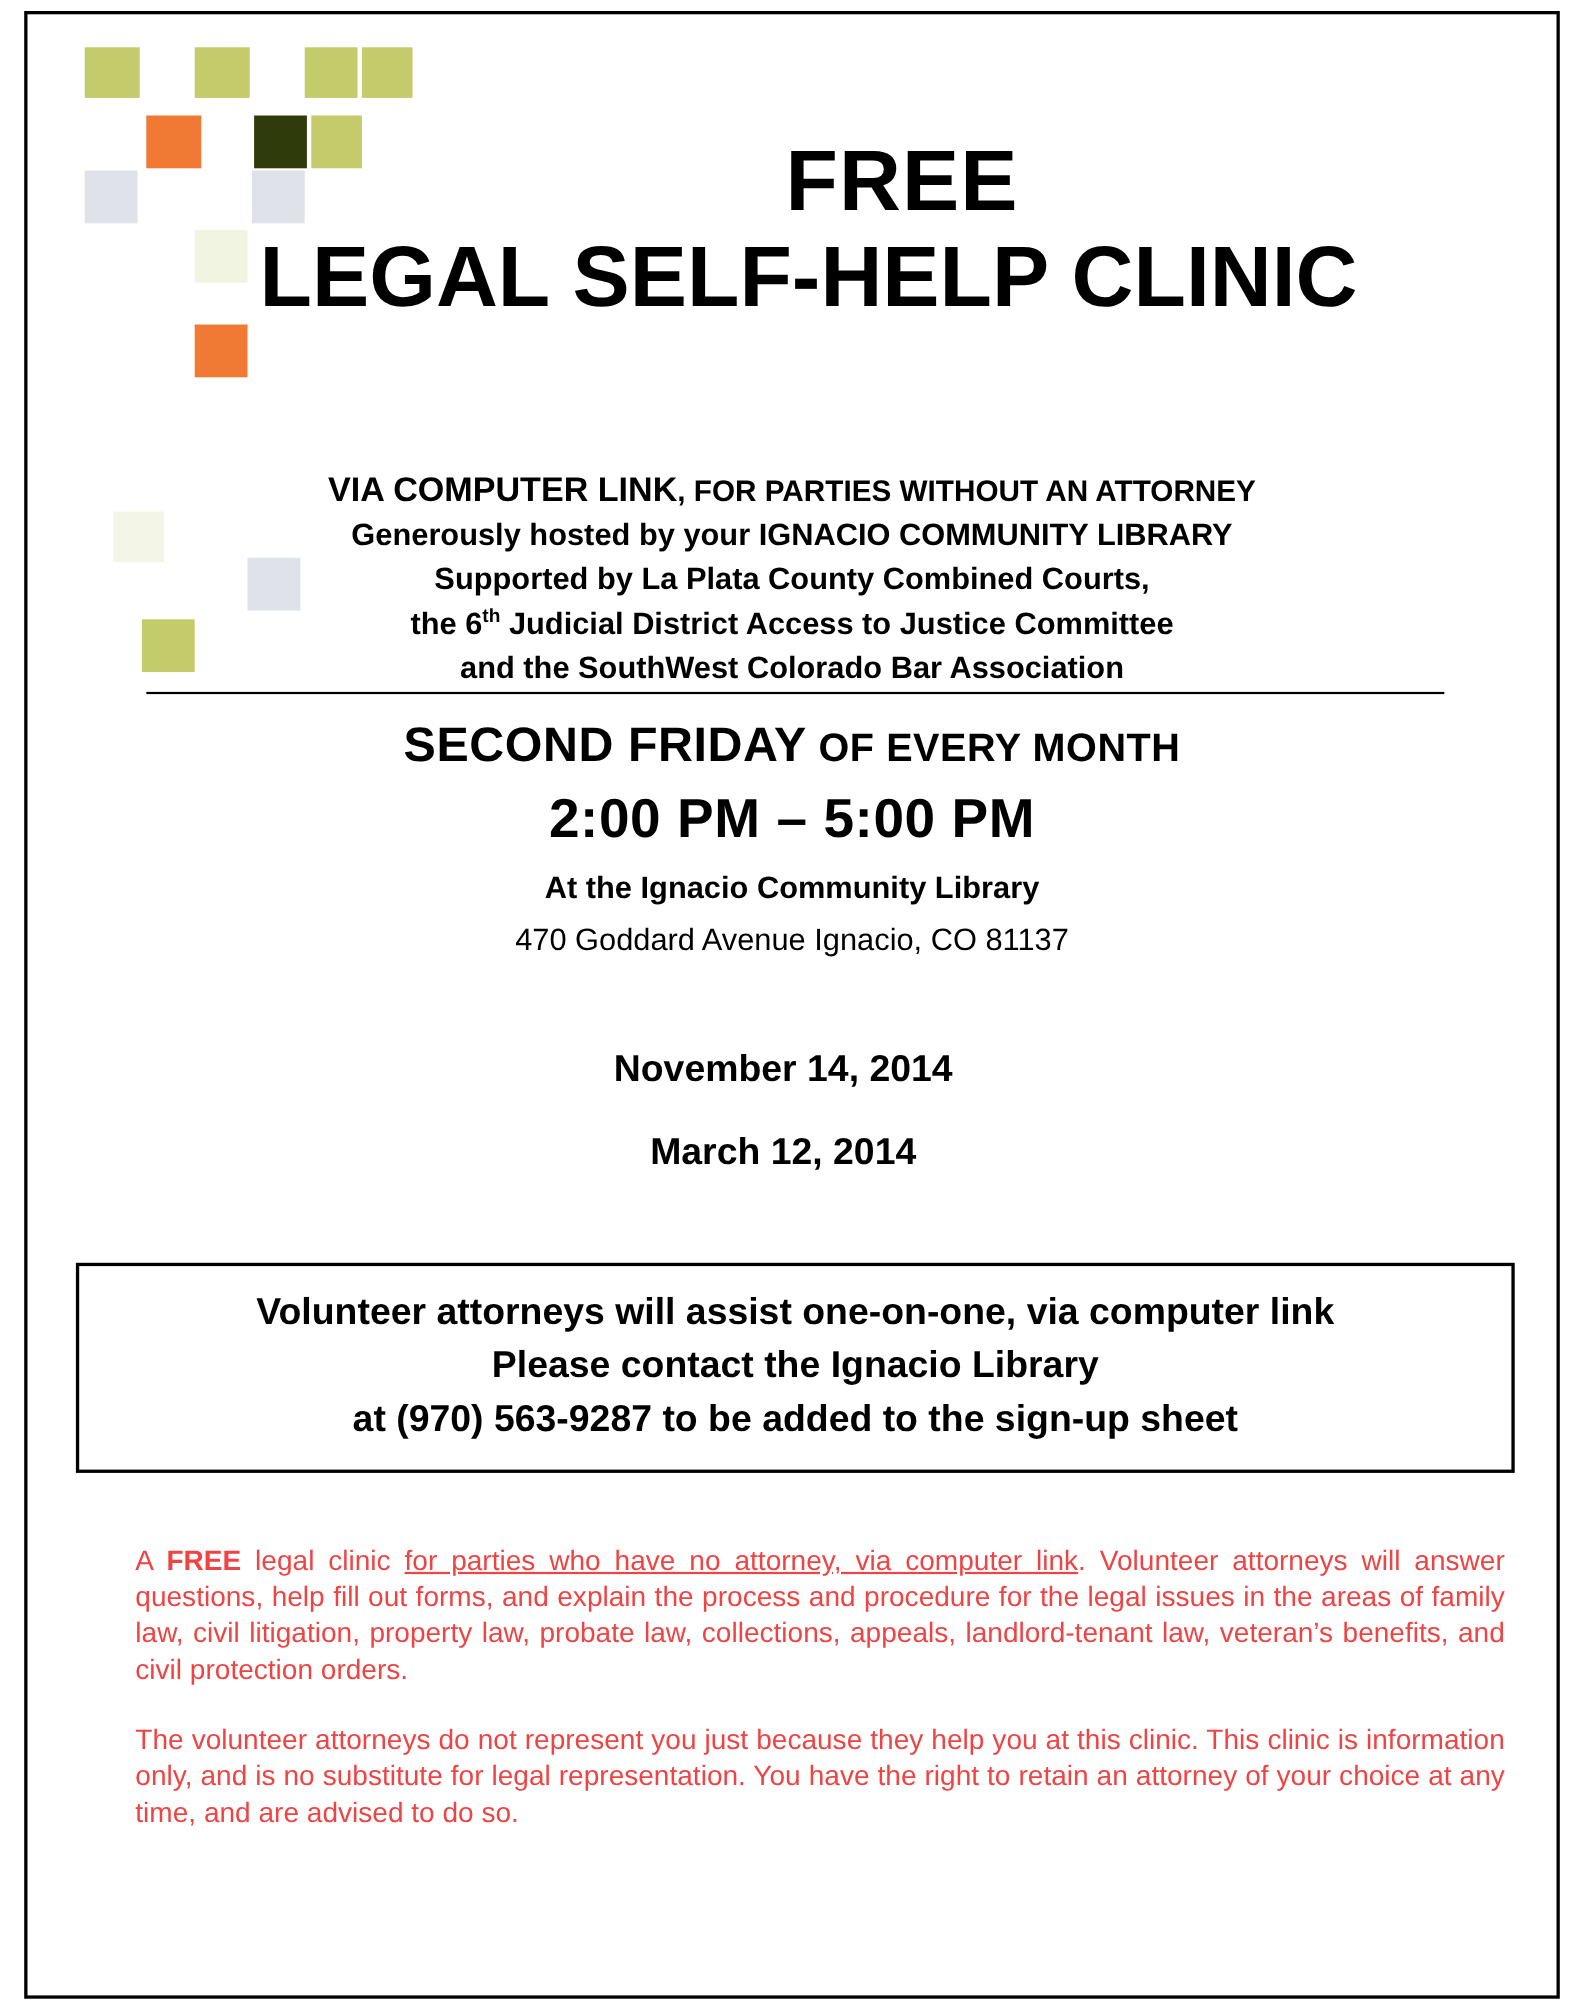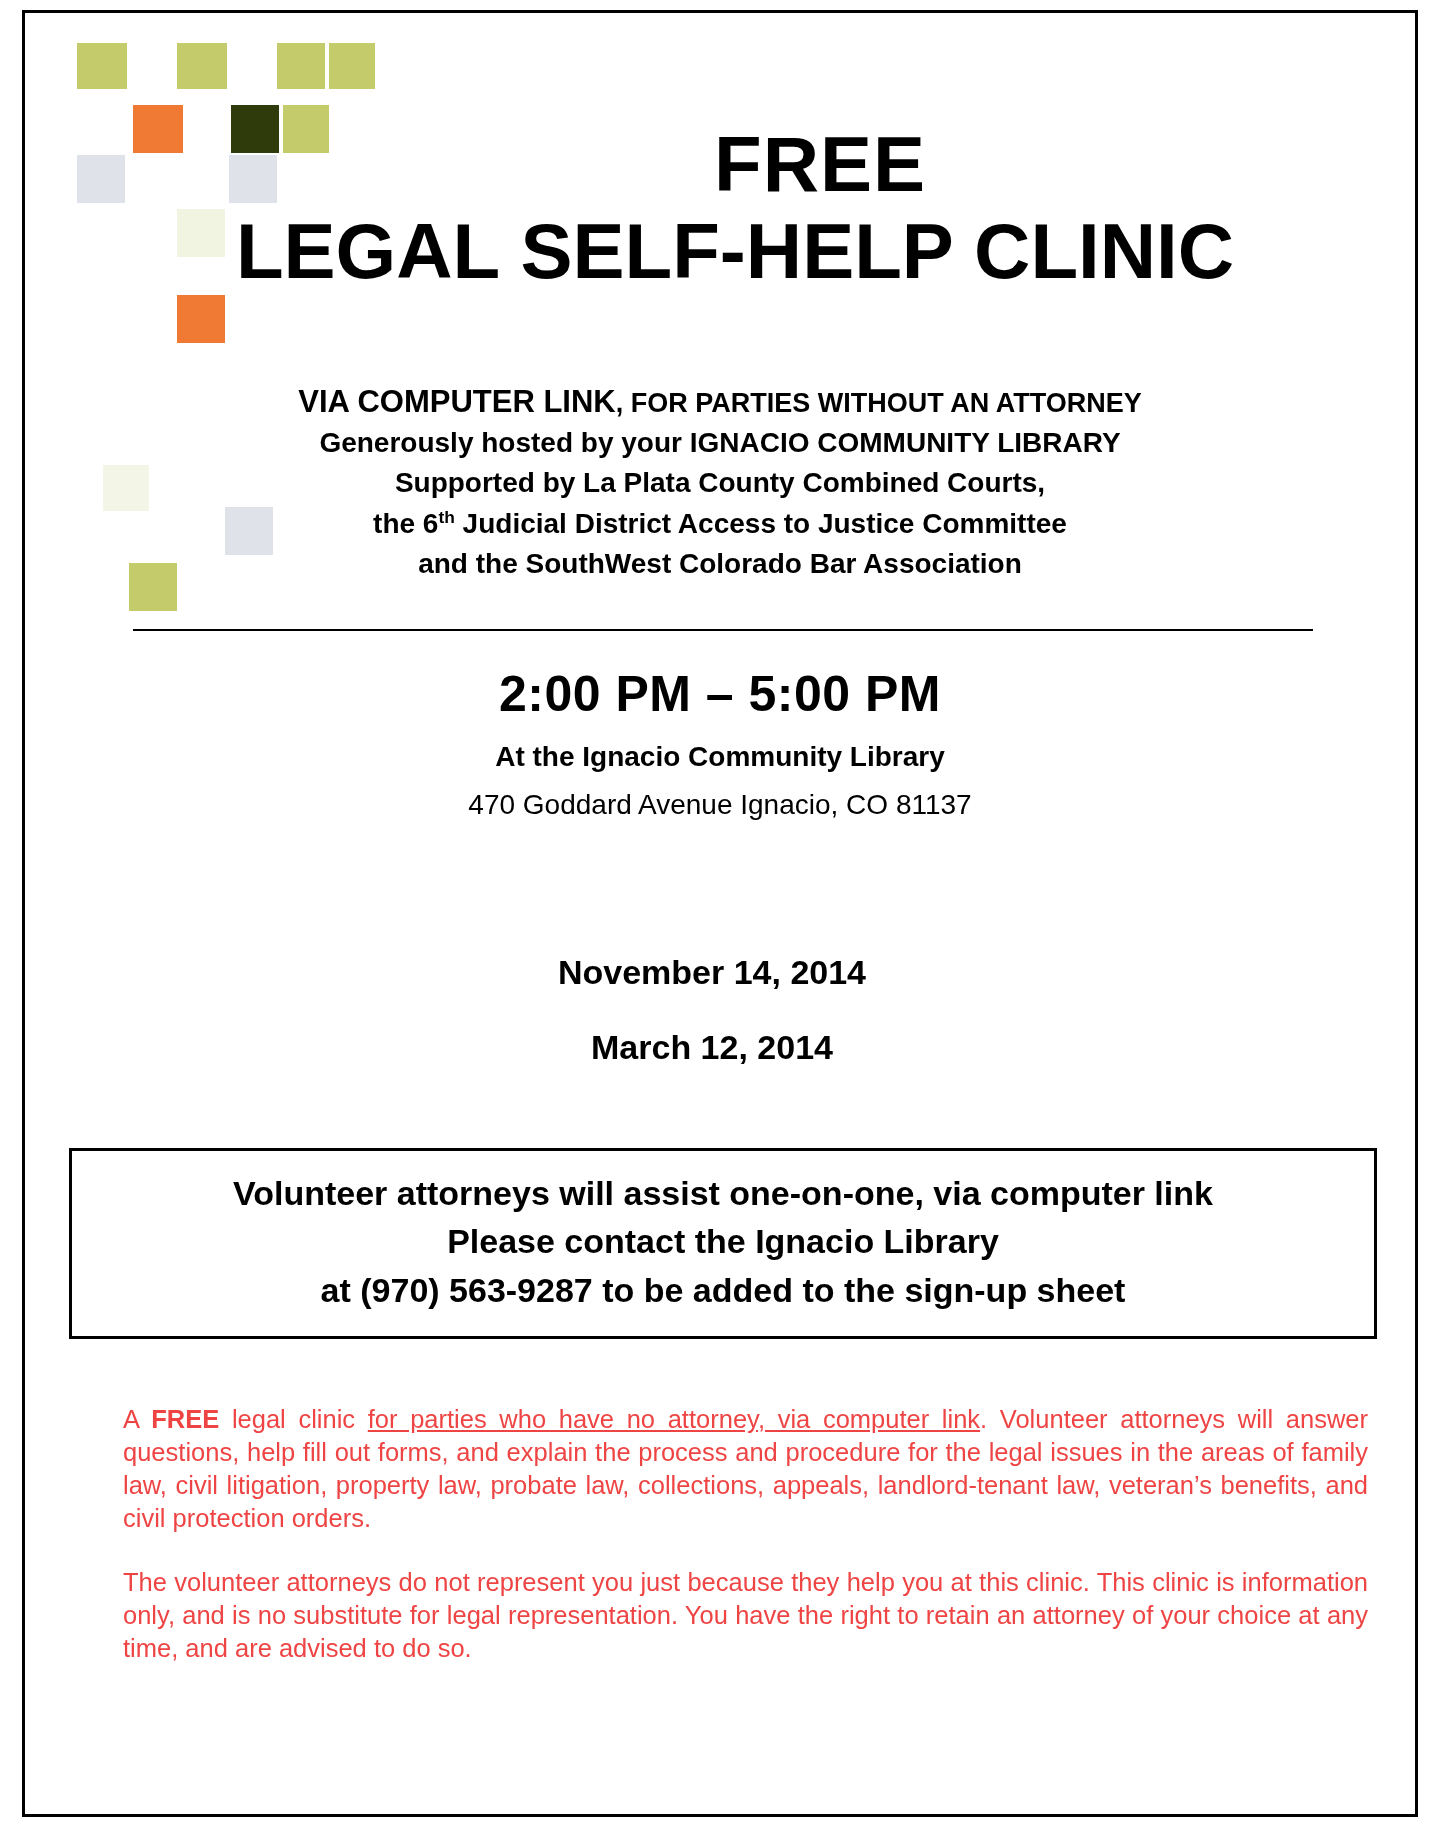--- a/index.html
+++ b/index.html
@@ -62,21 +62,21 @@
 
   
   .subblock {
     position: absolute;
     left: 0;
     right: 0;
     top: 368px;
     text-align: center;
     font-weight: bold;
   }
-  .subblock .s1 { font-size: 27px; line-height: 1.34; }
+  .subblock .s1 { font-size: 27px; line-height: 1.34; margin-top: 43px; }
   .subblock .s1 .big { font-size: 31px; }
   .subblock .s2 { font-size: 28px; line-height: 1.45; }
   .subblock .s3 { font-size: 28px; line-height: 1.45; }
   .subblock .s4 { font-size: 28px; line-height: 1.45; }
   .subblock .s5 { font-size: 28px; line-height: 1.45; }
   sup { font-size: 0.62em; vertical-align: super; }
 
   .rule {
     position: absolute;
     left: 108px;
@@ -185,20 +185,21 @@
       </div>
       <div class="s2">Generously hosted by your IGNACIO COMMUNITY LIBRARY</div>
       <div class="s3">Supported by La Plata County Combined Courts,</div>
       <div class="s4"><span>the 6</span><sup>th</sup><span> Judicial District Access to Justice Committee</span></div>
       <div class="s5">and the SouthWest Colorado Bar Association</div>
     </div>
 
     <div class="rule"></div>
 
     <div class="when">
+      <div class="w1"><span>SECOND FRIDAY</span><span class="small"> OF EVERY MONTH</span></div>
       <div class="w2">2:00 PM – 5:00 PM</div>
       <div class="w3">At the Ignacio Community Library</div>
       <div class="w4">470 Goddard Avenue  Ignacio, CO  81137</div>
     </div>
 
     <div class="dates">
       <div>November 14, 2014</div>
       <div>March 12, 2014</div>
     </div>
 

